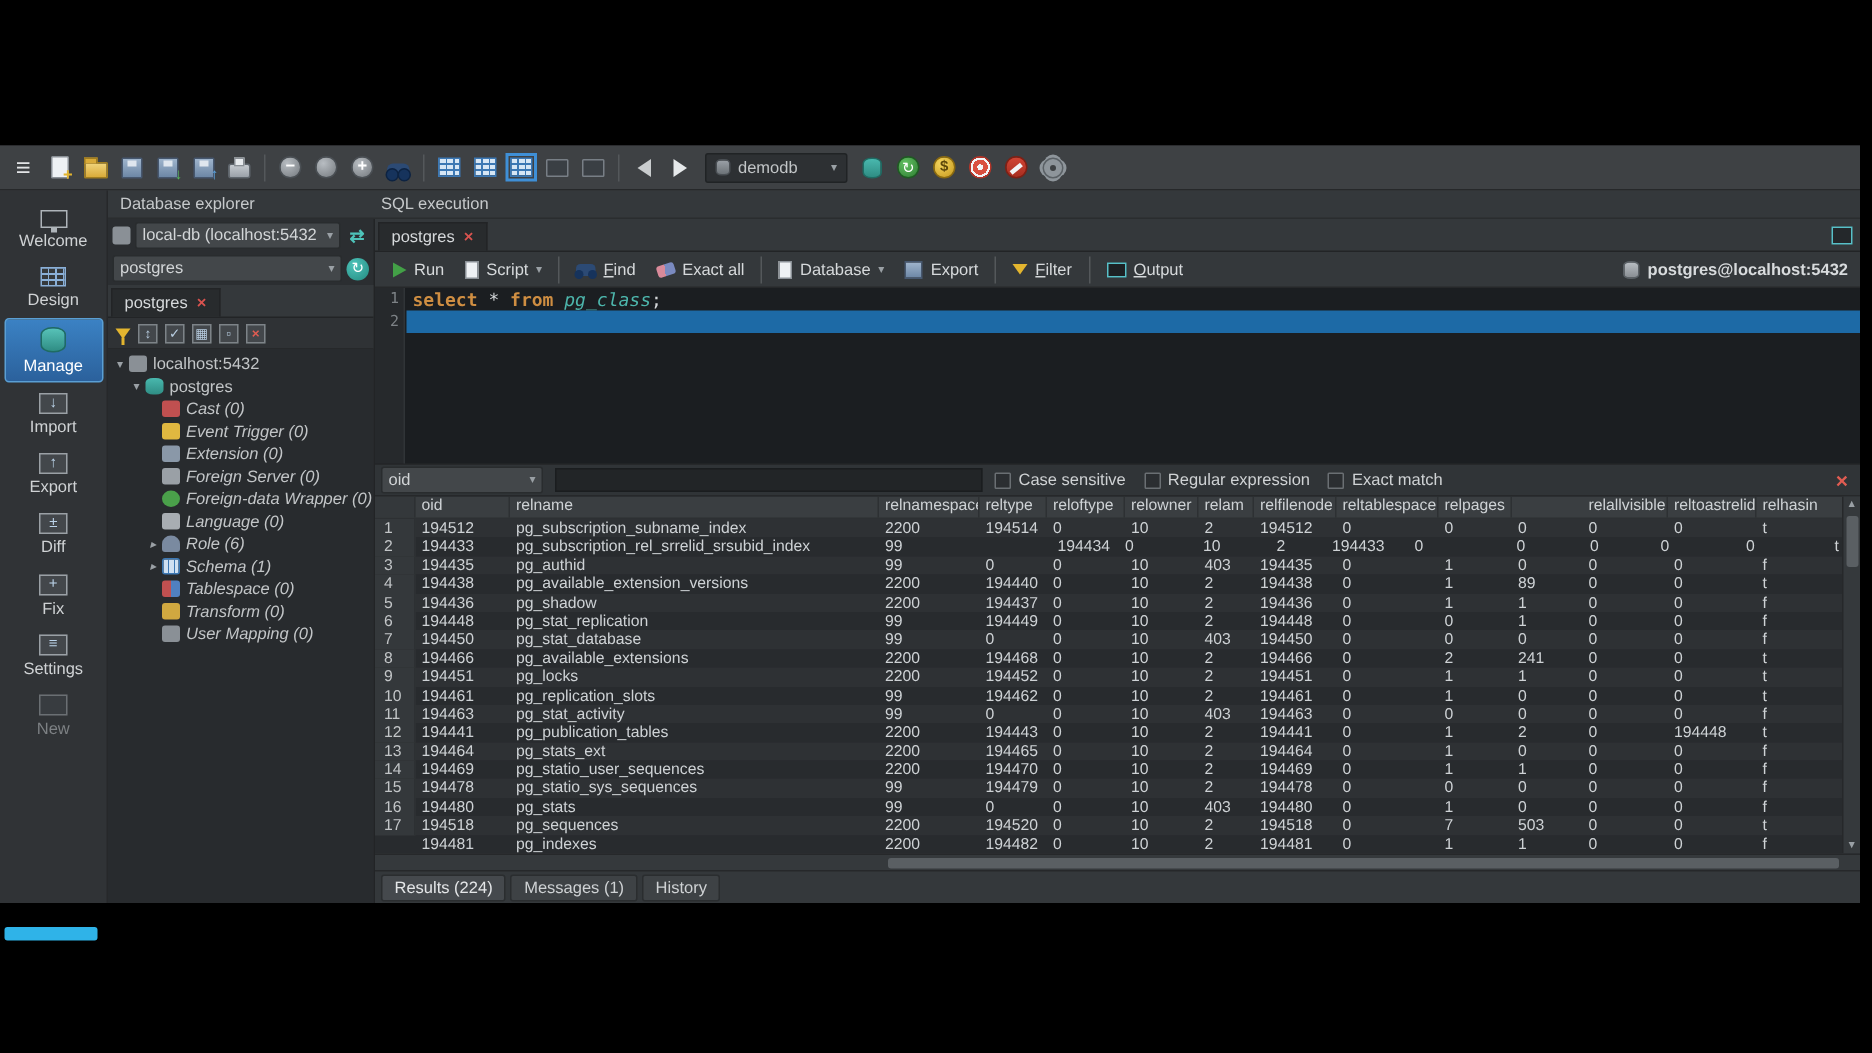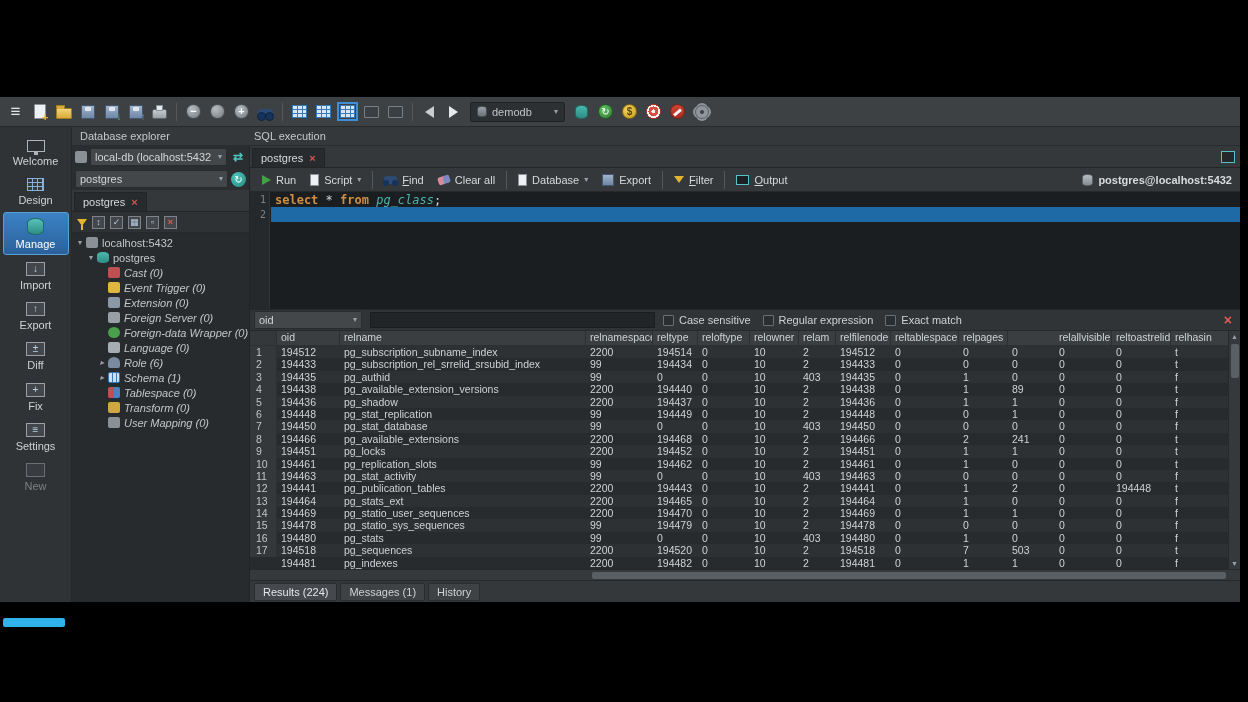--- a/index.html
+++ b/index.html
@@ -433,21 +433,21 @@
               <span class="sblbl">Script</span>
               <span class="caret">▾</span>
             </div>
             <div class="sep"></div>
             <div class="sbtn">
               <span class="sbi sb-binoc"></span>
               <span class="sblbl"><u>F</u>ind</span>
             </div>
             <div class="sbtn">
               <span class="sbi sb-clear"></span>
-              <span class="sblbl">Clear all</span>
+              <span class="sblbl">Exact all</span>
             </div>
             <div class="sep"></div>
             <div class="sbtn">
               <span class="sbi sb-doc"></span>
               <span class="sblbl">Database</span>
               <span class="caret">▾</span>
             </div>
             <div class="sbtn">
               <span class="sbi sb-exp"></span>
               <span class="sblbl">Export</span>
@@ -538,21 +538,21 @@
                   <div class="gcell" style="width: 47px;">0</div>
                   <div class="gcell" style="width: 57px;">0</div>
                   <div class="gcell" style="width: 59px;">0</div>
                   <div class="gcell" style="width: 67px;">t</div>
                 </div>
                 <div class="grow even">
                   <div class="gcell gnum" style="width: 27px;">2</div>
                   <div class="gcell" style="width: 63px;">194433</div>
                   <div class="gcell" style="width: 246px;">pg_subscription_rel_srrelid_srsubid_index</div>
                   <div class="gcell" style="width: 67px;">99</div>
-                  <div class="gcell" style="width: 45px;">194434</div>
+                  <div class="gcell" style="width: 45px; margin-left: 48px;">194434</div>
                   <div class="gcell" style="width: 52px;">0</div>
                   <div class="gcell" style="width: 49px;">10</div>
                   <div class="gcell" style="width: 37px;">2</div>
                   <div class="gcell" style="width: 55px;">194433</div>
                   <div class="gcell" style="width: 68px;">0</div>
                   <div class="gcell" style="width: 49px;">0</div>
                   <div class="gcell" style="width: 47px;">0</div>
                   <div class="gcell" style="width: 57px;">0</div>
                   <div class="gcell" style="width: 59px;">0</div>
                   <div class="gcell" style="width: 67px;">t</div>

